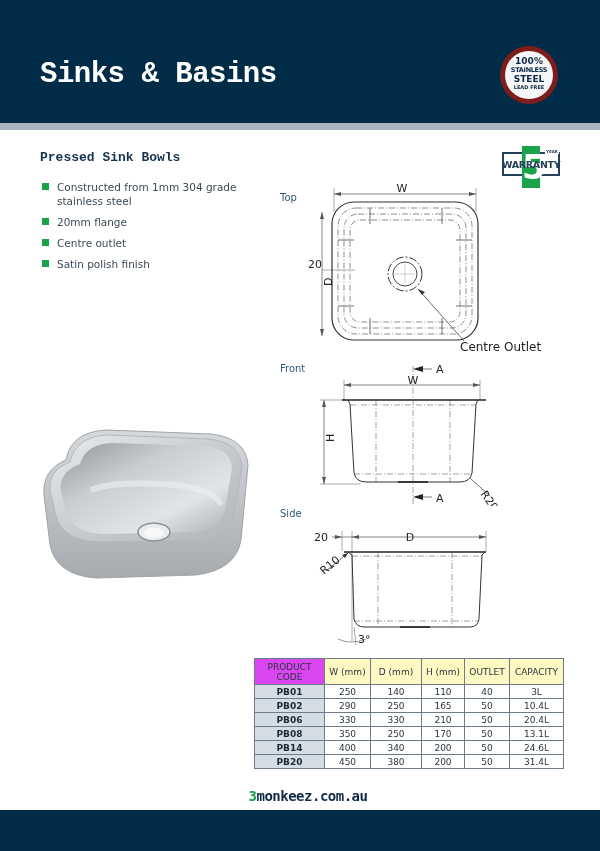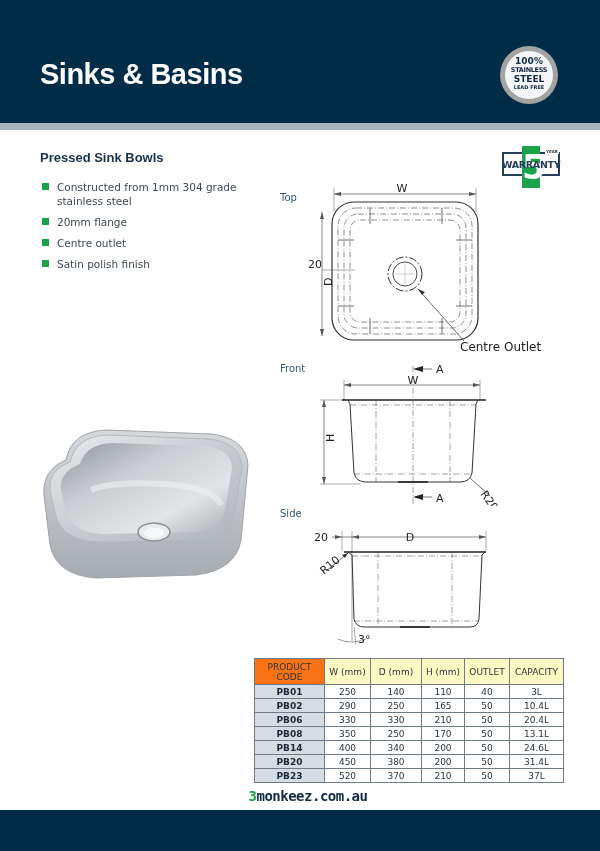--- a/index.html
+++ b/index.html
@@ -1,51 +1,51 @@
 <!DOCTYPE html>
 <html><head>
 <meta charset="utf-8">
 <style>
   * { box-sizing: border-box; margin: 0; padding: 0; }
   html, body { width: 600px; height: 851px; background: #ffffff; overflow: hidden; }
   body { position: relative; font-family: "Liberation Sans", sans-serif; color: #2f3a45; }
 
   .header { position: absolute; left: 0; top: 0; width: 600px; height: 123px; background: #002c48; }
-  .header-title { position: absolute; left: 40px; top: 58px; font-family: Liberation Sans, sans-serif; font-weight: bold; font-size: 29px; color: #ffffff; letter-spacing: -0.5px; }
+  .header-title { position: absolute; left: 40px; top: 58px; font-family: Liberation Mono, monospace; font-weight: bold; font-size: 29px; color: #ffffff; letter-spacing: -0.5px; }
   .header-rule { position: absolute; left: 0; top: 123px; width: 600px; height: 7px; background: #a9b4c0; }
 
-  .badge-ss { position: absolute; left: 500px; top: 46px; width: 58px; height: 58px; border-radius: 50%; background: #a3a3a3; }
+  .badge-ss { position: absolute; left: 500px; top: 46px; width: 58px; height: 58px; border-radius: 50%; background: #7f1d1d; }
   .badge-ss-inner { position: absolute; left: 5px; top: 5px; width: 48px; height: 48px; border-radius: 50%; background: #f4f6f7; text-align: center; font-family: "DejaVu Sans", sans-serif; font-weight: bold; color: #0f2a44; line-height: 1; }
   .badge-ss-inner .l1 { display:block; font-size: 9px; margin-top: 6px; }
   .badge-ss-inner .l2 { display:block; font-size: 6.5px; margin-top: 1px; letter-spacing: -0.3px; }
   .badge-ss-inner .l3 { display:block; font-size: 9px; margin-top: 1px; }
   .badge-ss-inner .l4 { display:block; font-size: 5px; margin-top: 1px; }
 
   .badge-warranty { position: absolute; left: 502px; top: 146px; width: 60px; height: 42px; }
   .badge-warranty .frame { position: absolute; left: 0; top: 6px; width: 58px; height: 24px; border: 2px solid #253f5c; }
   .badge-warranty .five { position: absolute; left: 20px; top: 0; width: 18px; height: 42px; background: #1aa34a; color: #ffffff; font-family: "DejaVu Sans", sans-serif; font-weight: bold; font-size: 34px; line-height: 42px; text-align: center; }
   .badge-warranty .word { position: absolute; left: 0; top: 13px; width: 58px; text-align: center; font-family: "DejaVu Sans", sans-serif; font-weight: bold; font-size: 9.5px; color: #253f5c; letter-spacing: -0.3px; z-index: 2; }
   .badge-warranty .year { position: absolute; left: 43px; top: 3px; font-size: 4px; font-family: "DejaVu Sans", sans-serif; font-weight: bold; color: #253f5c; background:#fff; padding:0 1px; z-index: 2; }
 
-  .section-title { position: absolute; left: 40px; top: 150px; font-family: Liberation Sans, sans-serif; font-weight: bold; font-size: 13px; color: #15324f; }
+  .section-title { position: absolute; left: 40px; top: 150px; font-family: Liberation Mono, monospace; font-weight: bold; font-size: 13px; color: #15324f; }
 
   .features { position: absolute; left: 42px; top: 180px; width: 210px; list-style: none; }
   .features li { position: relative; padding-left: 15px; font-family: "DejaVu Sans", sans-serif; font-size: 10.5px; line-height: 14px; color: #3d4a57; margin-bottom: 7px; }
   .features li .bullet { position: absolute; left: 0; top: 3px; width: 7px; height: 7px; background: #1aa34a; }
 
   .view-label { position: absolute; font-family: "DejaVu Sans", sans-serif; font-size: 10px; color: #35597a; }
 
   .sink-photo { position: absolute; left: 36px; top: 420px; width: 220px; height: 165px; }
 
   .drawing { position: absolute; }
 
   .spec-table { position: absolute; left: 254px; top: 658px; border-collapse: collapse; font-family: "DejaVu Sans", sans-serif; font-size: 9px; color: #2b3540; }
   .spec-table th, .spec-table td { border: 1px solid #6e7c89; text-align: center; padding: 0; }
   .spec-table th { font-weight: normal; height: 26px; background: #fef9c3; font-size: 9px; line-height: 10px; }
-  .spec-table th.code { background: #f97316; width: 70px; }
+  .spec-table th.code { background: #d946ef; width: 70px; }
   .spec-table td { height: 14px; line-height: 10px; font-size: 9px; }
   .spec-table td.code { background: #d4dce4; font-weight: bold; color: #1c2a38; }
   .spec-table { border: 1.5px solid #5c6a78; }
 
   .footer-url { position: absolute; left: 0; top: 788px; width: 600px; text-align: center; font-family: "DejaVu Sans Mono", monospace; font-weight: bold; font-size: 14px; color: #102a45; letter-spacing: -0.5px; margin-left: 8px; }
   .footer-url .three { color: #1aa34a; }
   .footer-bar { position: absolute; left: 0; top: 810px; width: 600px; height: 41px; background: #002c48; }
 </style>
 </head>
 <body>
@@ -244,25 +244,17 @@
       <td>24.6L</td>
     </tr>
     <tr>
       <td class="code">PB20</td>
       <td>450</td>
       <td>380</td>
       <td>200</td>
       <td>50</td>
       <td>31.4L</td>
     </tr>
-    <tr>
-      <td class="code">PB23</td>
-      <td>520</td>
-      <td>370</td>
-      <td>210</td>
-      <td>50</td>
-      <td>37L</td>
-    </tr>
   </tbody>
 </table>
 
 <div class="footer-url"><span class="three">3</span><span>monkeez.com.au</span></div>
 <div class="footer-bar"></div>
 
 </body></html>

